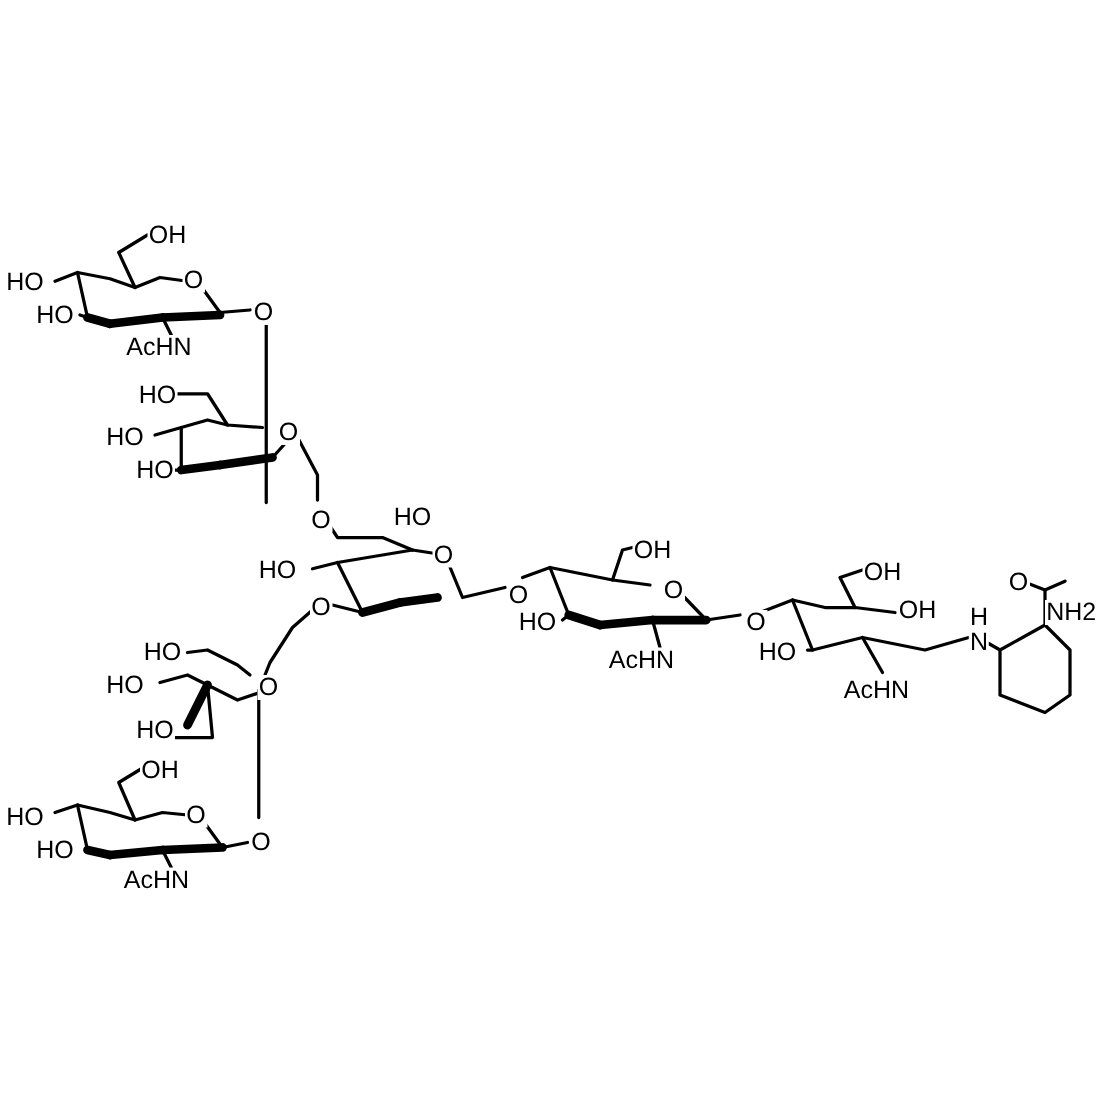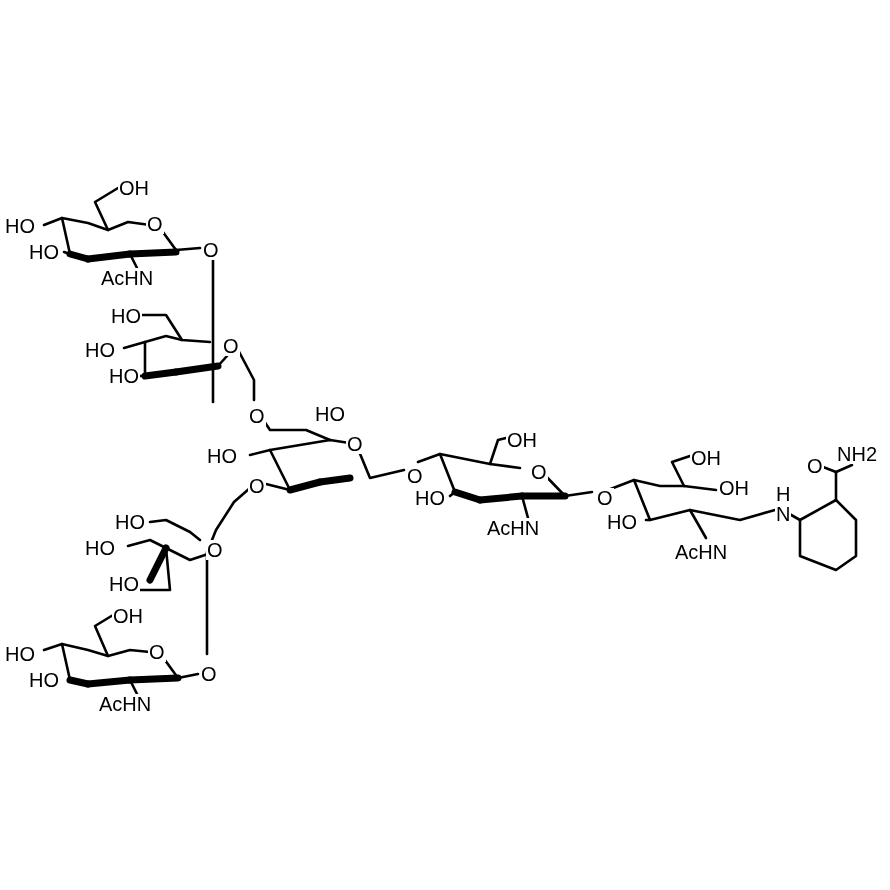--- a/index.html
+++ b/index.html
@@ -91,21 +91,21 @@
 <span class="lbl" style="left:222px;top:336px">O</span>
 <span class="lbl" style="left:108px;top:366px">HO</span>
 <span class="lbl" style="left:248px;top:406px">O</span>
 <span class="lbl" style="left:314px;top:404px">HO</span>
 <span class="lbl" style="left:346px;top:434px">O</span>
 <span class="lbl" style="left:506px;top:430px">OH</span>
 <span class="lbl" style="left:206px;top:446px">HO</span>
 <span class="lbl" style="left:406px;top:466px">O</span>
 <span class="lbl" style="left:530px;top:462px">O</span>
 <span class="lbl" style="left:690px;top:448px">OH</span>
-<span class="lbl" style="left:836px;top:444px">NH2</span>
+<span class="lbl" style="left:836px;top:480px">NH2</span>
 <span class="lbl" style="left:806px;top:456px">O</span>
 <span class="lbl" style="left:248px;top:476px">O</span>
 <span class="lbl" style="left:718px;top:478px">OH</span>
 <span class="lbl" style="left:414px;top:488px">HO</span>
 <span class="lbl" style="left:596px;top:488px">O</span>
 <span class="lbl" style="left:775px;top:484px">H</span>
 <span class="lbl" style="left:606px;top:512px">HO</span>
 <span class="lbl" style="left:775px;top:504px">N</span>
 <span class="lbl" style="left:486px;top:518px">AcHN</span>
 <span class="lbl" style="left:114px;top:512px">HO</span>

